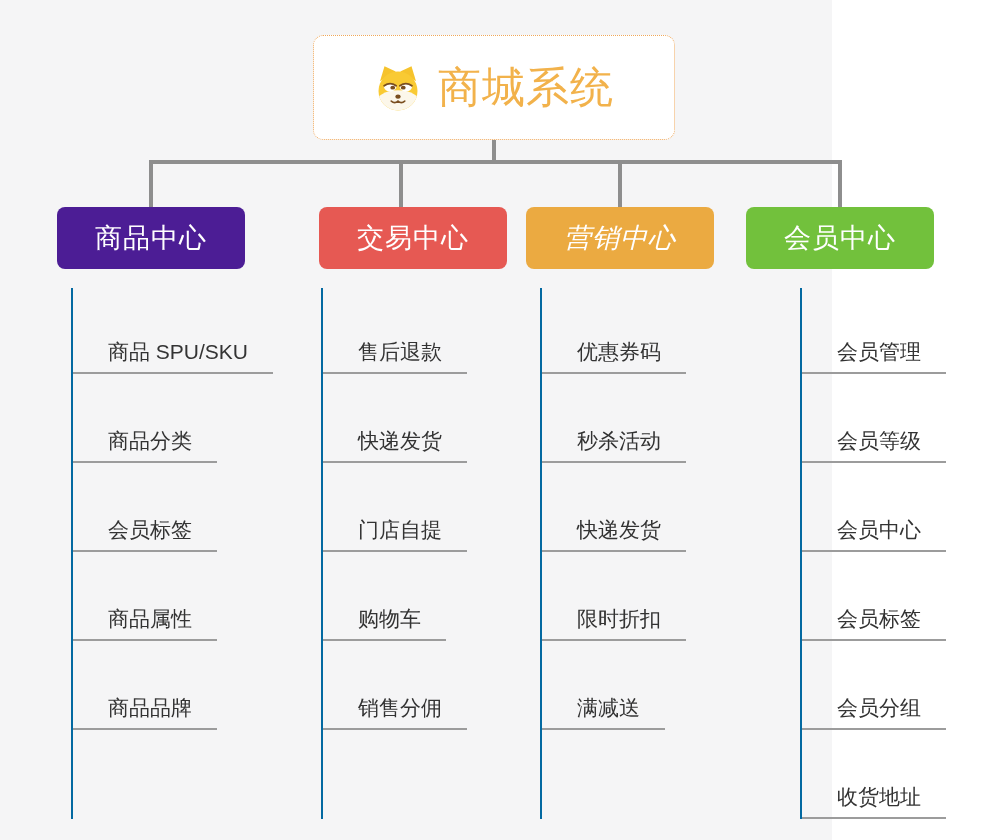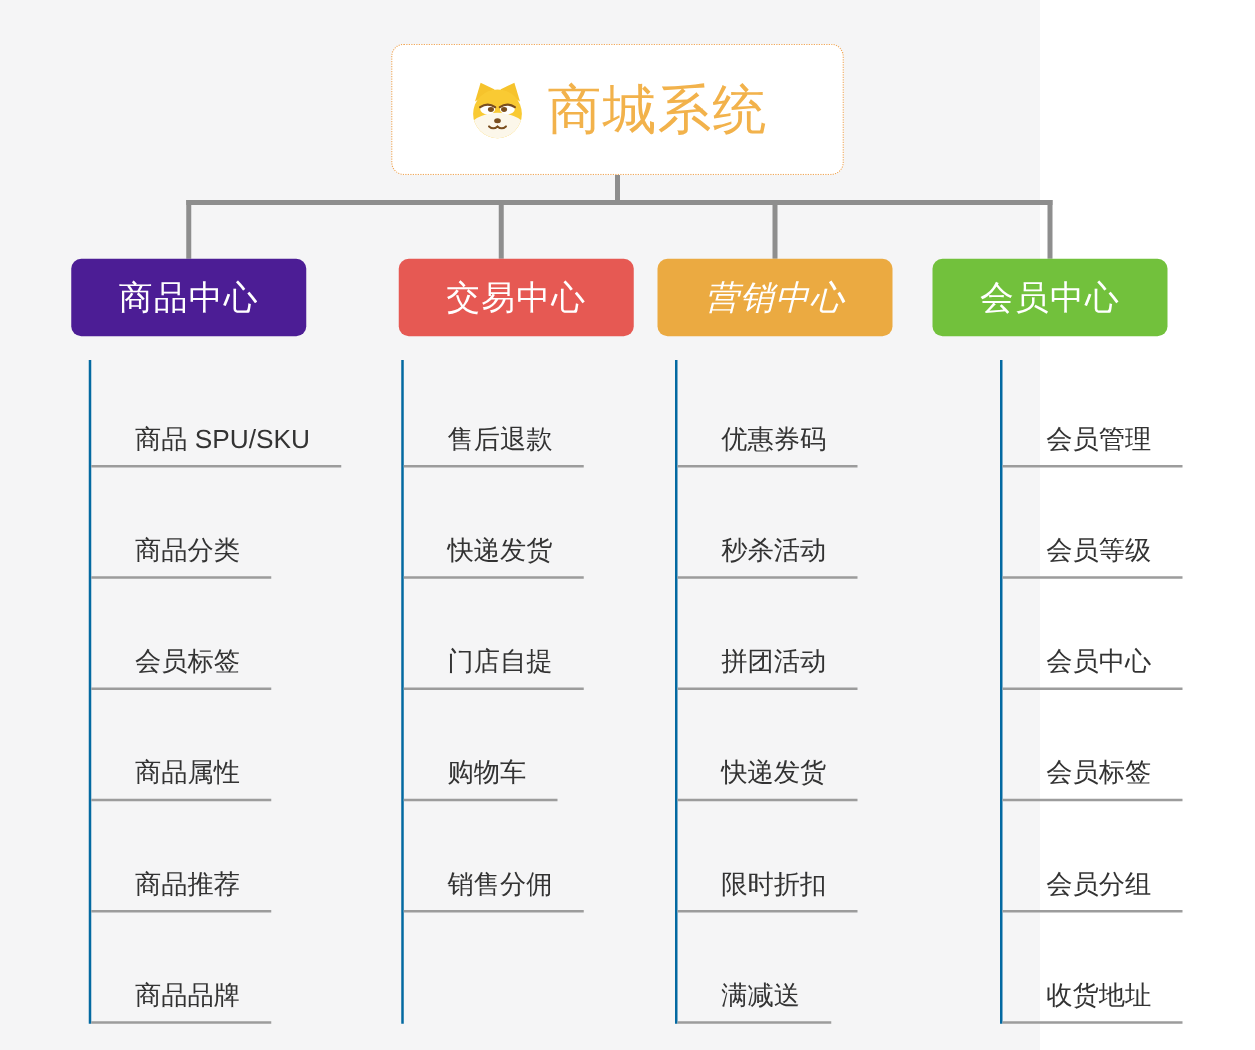--- a/index.html
+++ b/index.html
@@ -134,23 +134,20 @@
     <div class="leaf">
         <span class="leaf-label">商品分类</span>
       </div>
     <div class="leaf">
         <span class="leaf-label">会员标签</span>
       </div>
     <div class="leaf">
         <span class="leaf-label">商品属性</span>
       </div>
     <div class="leaf">
-        <span class="leaf-label">商品推荐</span>
-      </div>
-    <div class="leaf">
         <span class="leaf-label">商品品牌</span>
       </div>
   </div>
 
   <div class="column c1">
     <div class="leaf">
         <span class="leaf-label">售后退款</span>
       </div>
     <div class="leaf">
         <span class="leaf-label">快递发货</span>
@@ -167,23 +164,20 @@
   </div>
 
   <div class="column c2">
     <div class="leaf">
         <span class="leaf-label">优惠券码</span>
       </div>
     <div class="leaf">
         <span class="leaf-label">秒杀活动</span>
       </div>
     <div class="leaf">
-        <span class="leaf-label">拼团活动</span>
-      </div>
-    <div class="leaf">
         <span class="leaf-label">快递发货</span>
       </div>
     <div class="leaf">
         <span class="leaf-label">限时折扣</span>
       </div>
     <div class="leaf">
         <span class="leaf-label">满减送</span>
       </div>
   </div>
 

